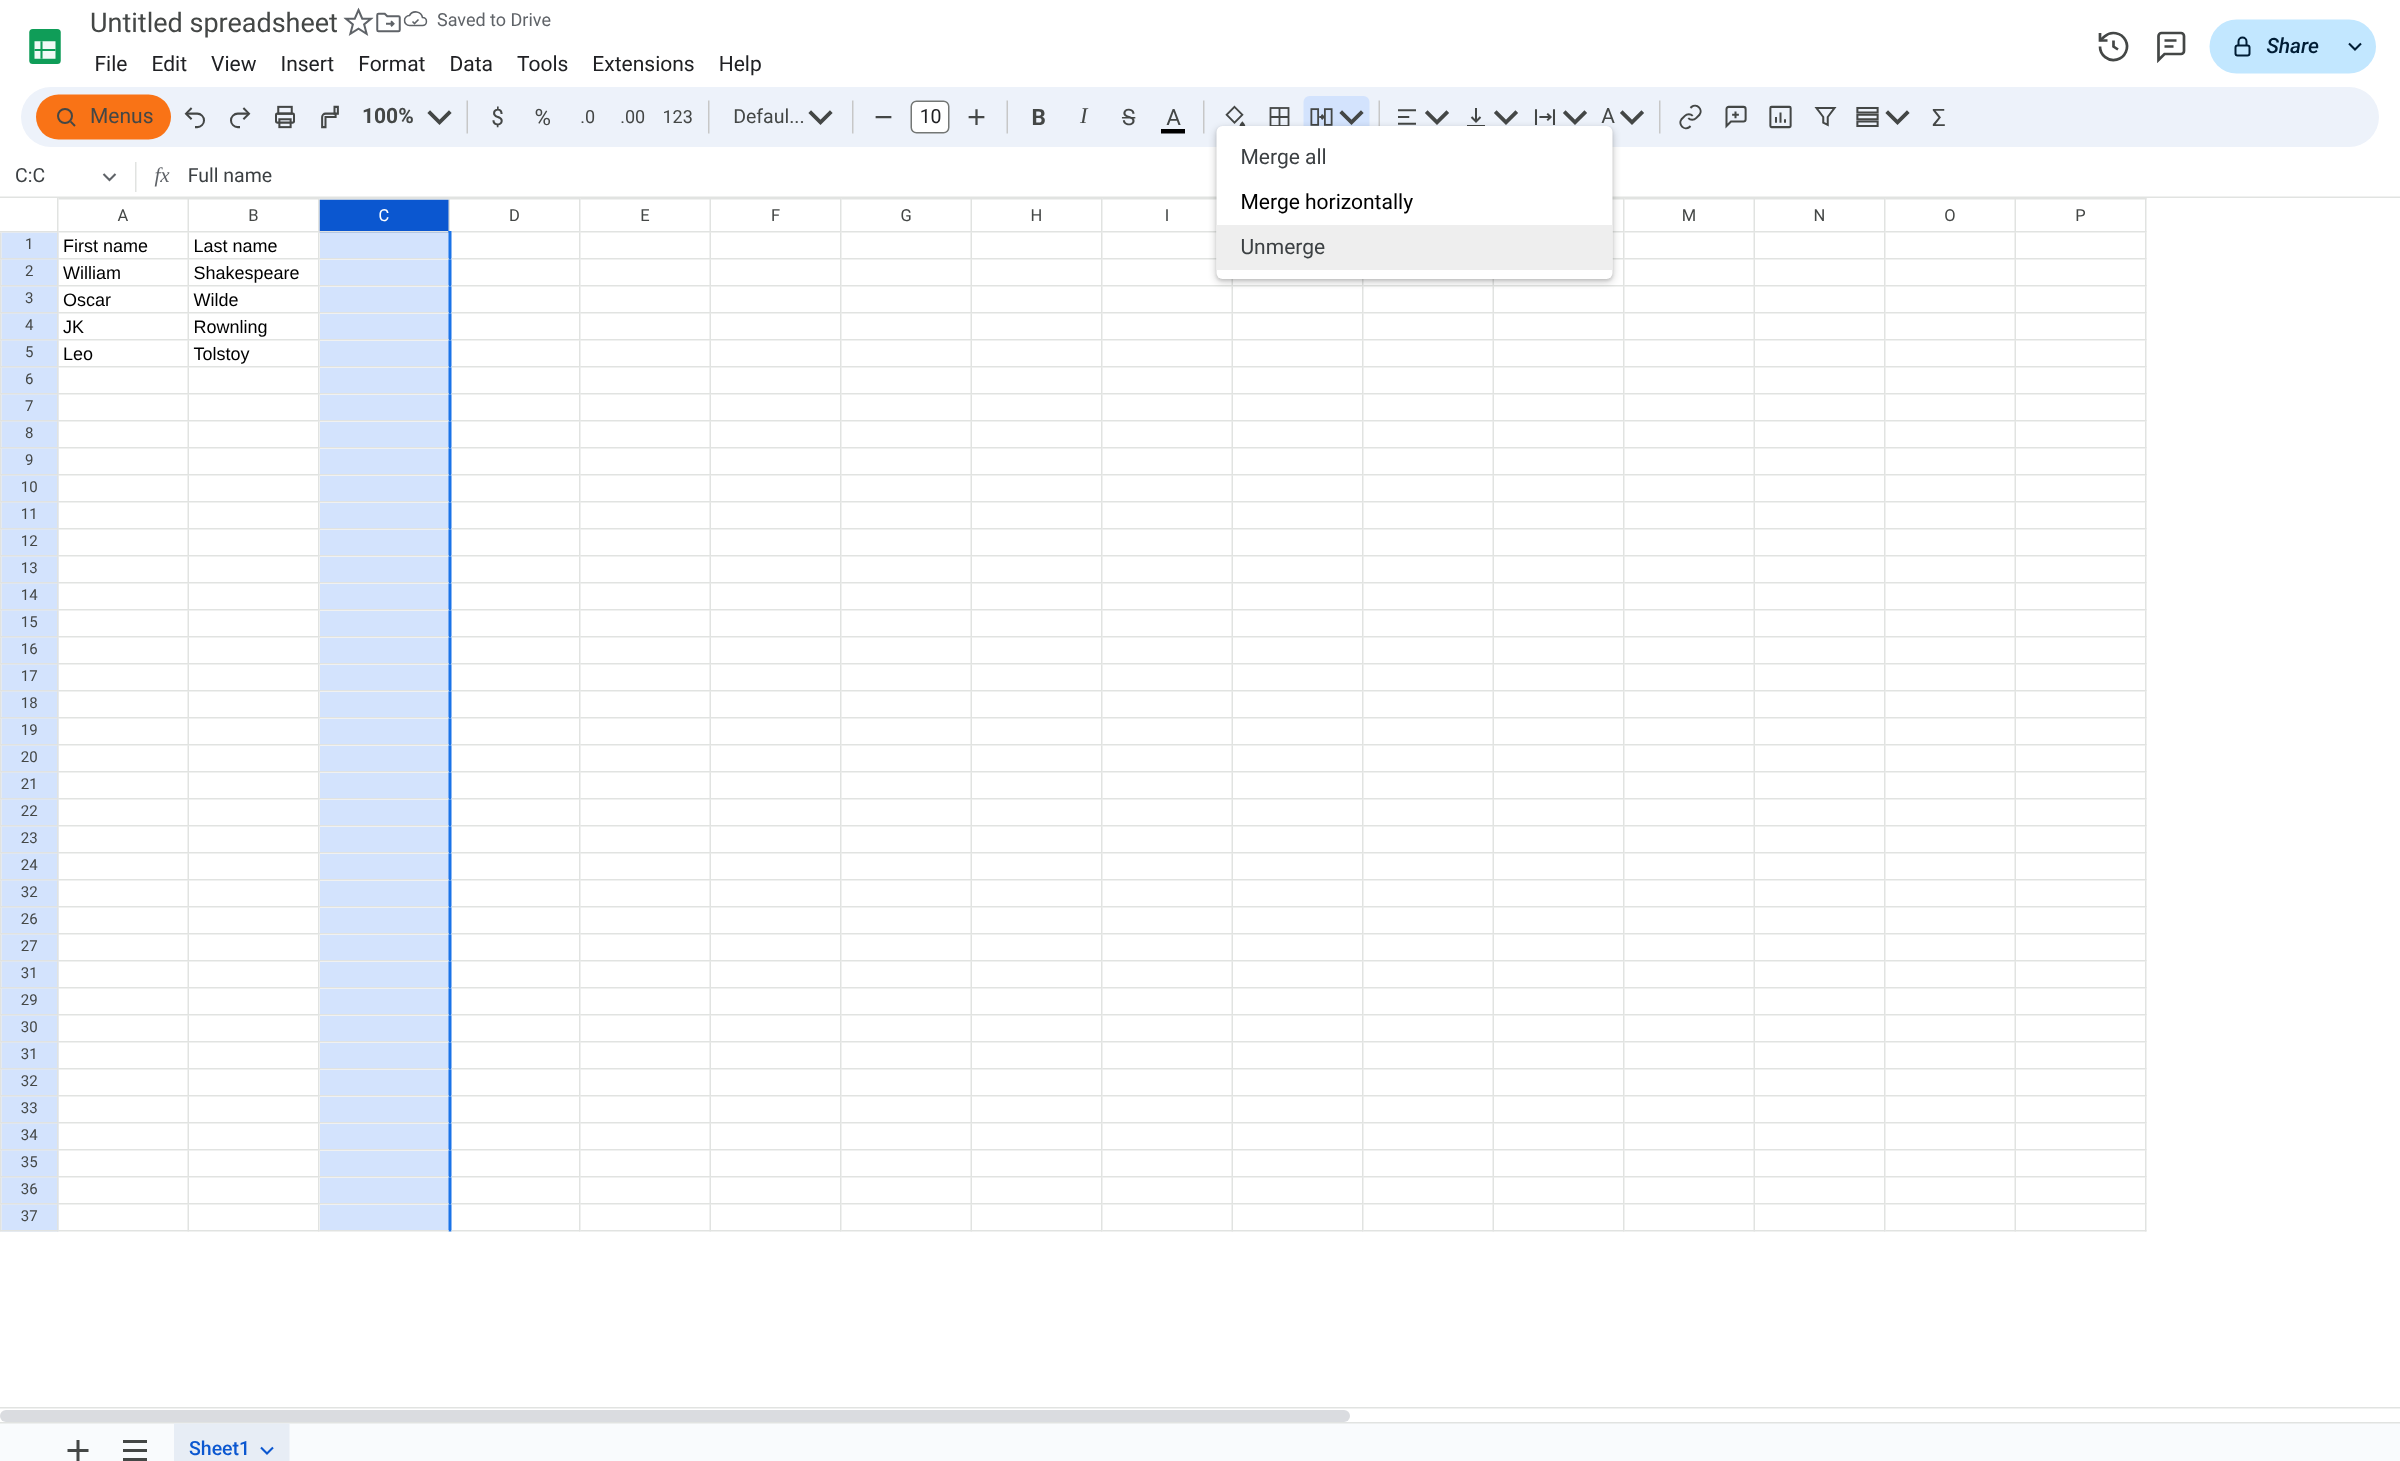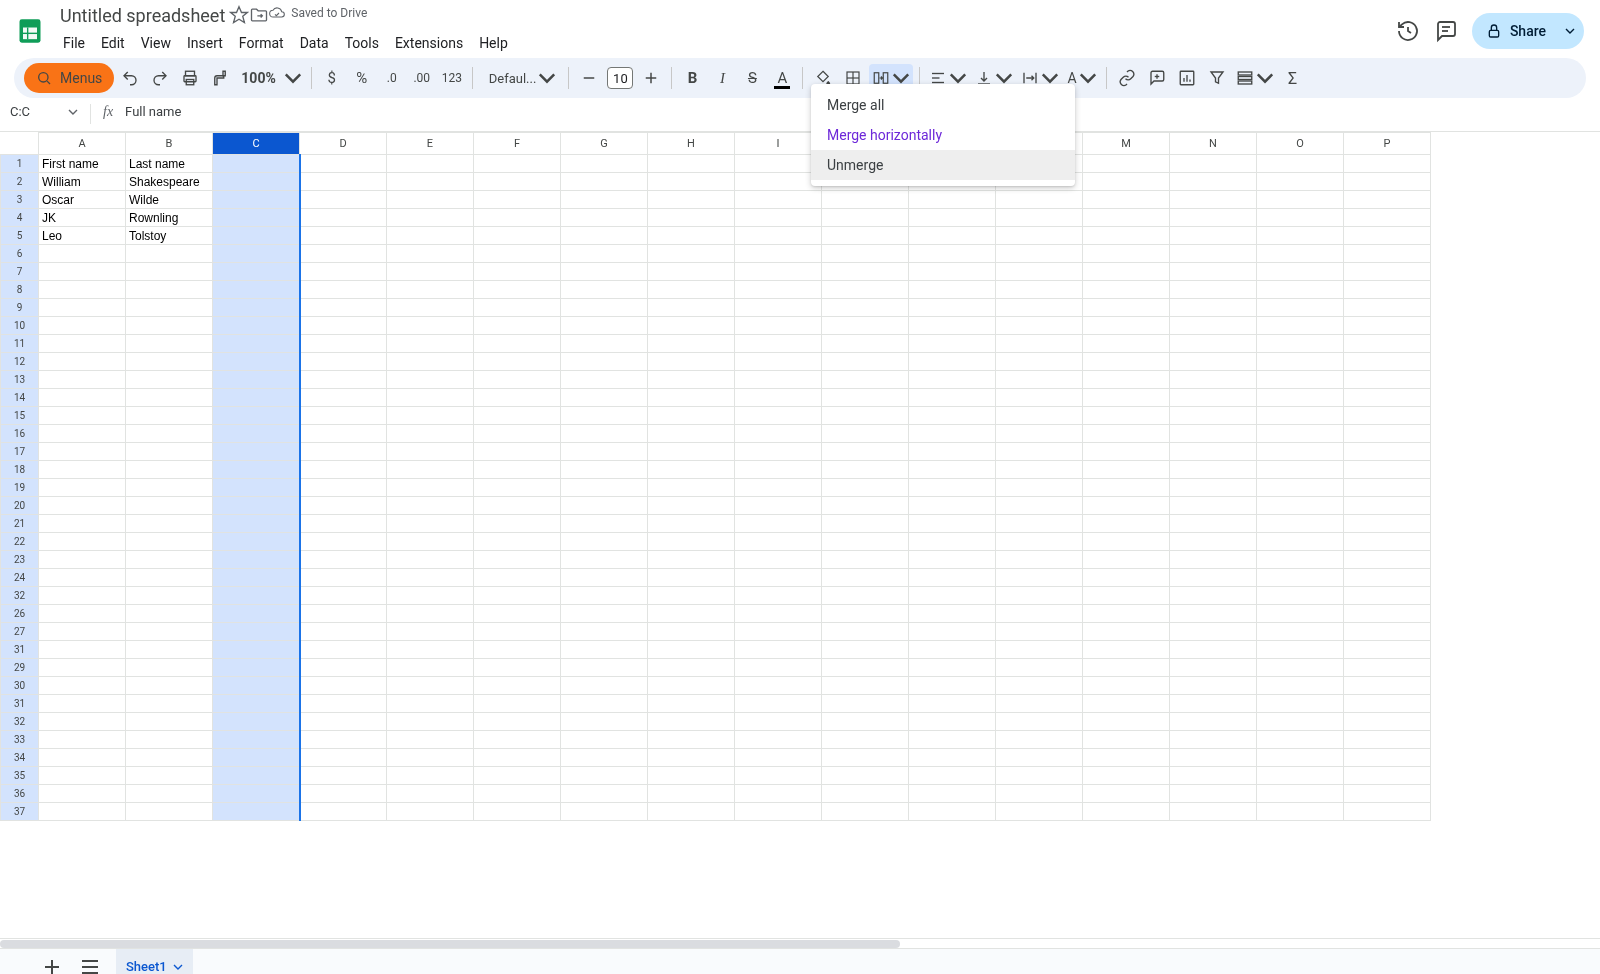--- a/index.html
+++ b/index.html
@@ -39,20 +39,21 @@
   .share-btn {
     background:#c2e7ff;
     color:#001d35;
     border-radius:40px;
     height:36px;
     display:flex; align-items:center;
     padding:0 2px 0 14px;
     gap:8px;
     font-size:14px;
     font-weight:500;
+    font-style:italic;
   }
   .share-btn .share-main { display:flex; align-items:center; gap:8px; padding-right:4px;}
   .share-btn .share-caret { width:24px; display:flex; justify-content:center; border-left: none; }
   
   .toolbar-wrap {
     padding: 0 14px 6px 14px;
   }
   .toolbar {
     background:#edf2fa;
     border-radius: 24px;
@@ -113,26 +114,26 @@
     box-shadow: 0 2px 6px rgba(0,0,0,0.2), 0 1px 2px rgba(0,0,0,0.1);
     padding: 6px 0;
     z-index: 100;
   }
   .merge-dropdown .mitem {
     padding: 7px 16px;
     font-size: 14px;
     color:#3c4043;
     cursor:pointer;
   }
-  .merge-dropdown .mitem.disabled { color:#6d28d9; }
+  .merge-dropdown .mitem.disabled { color:#000000; }
   .merge-dropdown .mitem.hover { background:#eee; }
   
   .formula-bar {
     display:flex;
-    align-items:flex-start;
+    align-items:center;
     border-bottom:1px solid #e1e3e1;
     height: 28px;
     padding: 0 0 0 10px;
     font-size: 13px;
   }
   .name-box {
     width: 74px;
     display:flex; align-items:center; justify-content:space-between;
     padding-right:6px;
     color:#3c4043;

